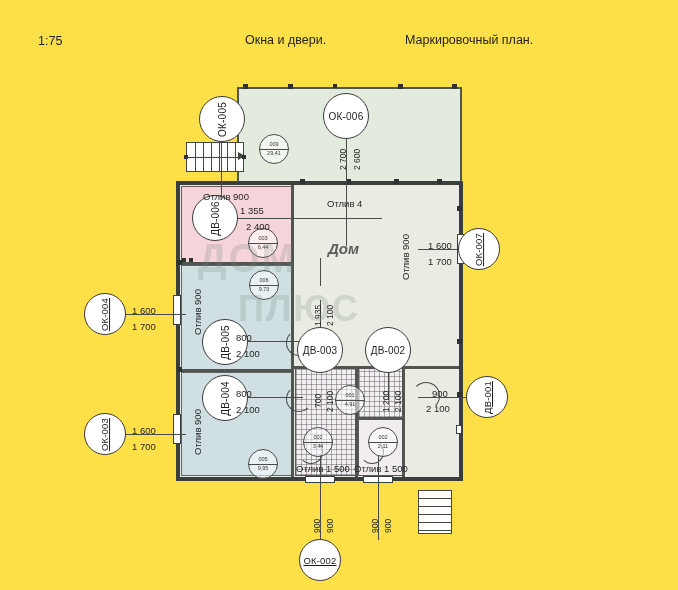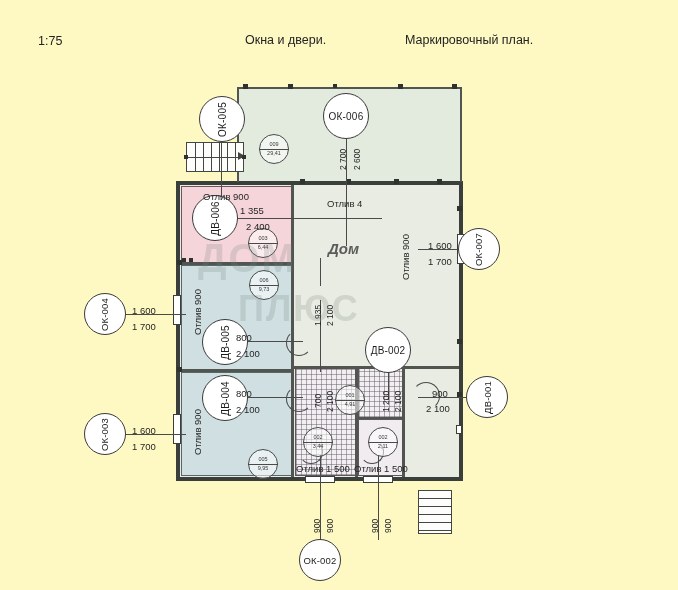--- a/index.html
+++ b/index.html
@@ -11,21 +11,21 @@
     width: 678px;
     height: 590px;
     position: relative;
     font-family: "Liberation Sans", sans-serif;
     color: #2b2b2b;
     overflow: hidden;
   }
   #sheet {
     position: absolute;
     inset: 0;
-    background: #fef9c3;
+    background: #fde047;
   }
 
   
   .hdr {
     position: absolute;
     font-size: 12.5px;
     color: #232323;
     white-space: nowrap;
   }
   #scale-label { left: 38px; top: 34px; }
@@ -79,21 +79,21 @@
     color: #1d1d1d;
     display: flex;
     align-items: center;
     justify-content: center;
     font-size: 9.5px;
     letter-spacing: .2px;
     white-space: nowrap;
     box-sizing: border-box;
   }
   .bub-lg { width: 46px; height: 46px; font-size: 10px; }
-  .bub-md { width: 42px; height: 42px; font-size: 9.5px; }
+  .bub-md { width: 42px; height: 42px; font-size: 9.5px; text-decoration: underline; }
   .bub-vert { }
   .bub-vert > span {
     transform: rotate(-90deg);
     display: block;
   }
 
   
   .numbub {
     position: absolute;
     width: 30px; height: 30px;
@@ -367,20 +367,23 @@
 
 
     <div class="bub bub-md bub-vert" style="left:466px; top:376px;">
       <span>ДВ-001</span>
     </div>
 
     <div class="bub bub-lg" style="left:365px; top:327px;">
       <span>ДВ-002</span>
     </div>
 
+    <div class="bub bub-lg" style="left:297px; top:327px;">
+      <span>ДВ-003</span>
+    </div>
 
     <div class="bub bub-lg bub-vert" style="left:202px; top:375px;">
       <span>ДВ-004</span>
     </div>
 
     <div class="bub bub-lg bub-vert" style="left:202px; top:319px;">
       <span>ДВ-005</span>
     </div>
 
     <div class="bub bub-lg bub-vert" style="left:192px; top:195px;">

